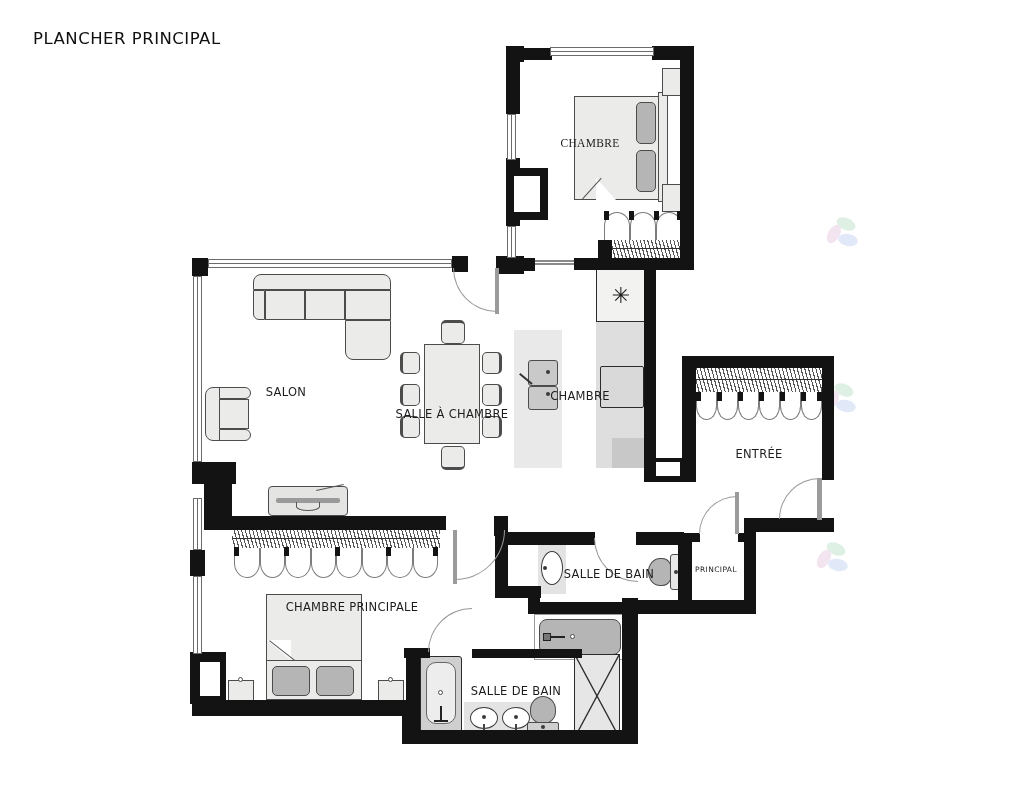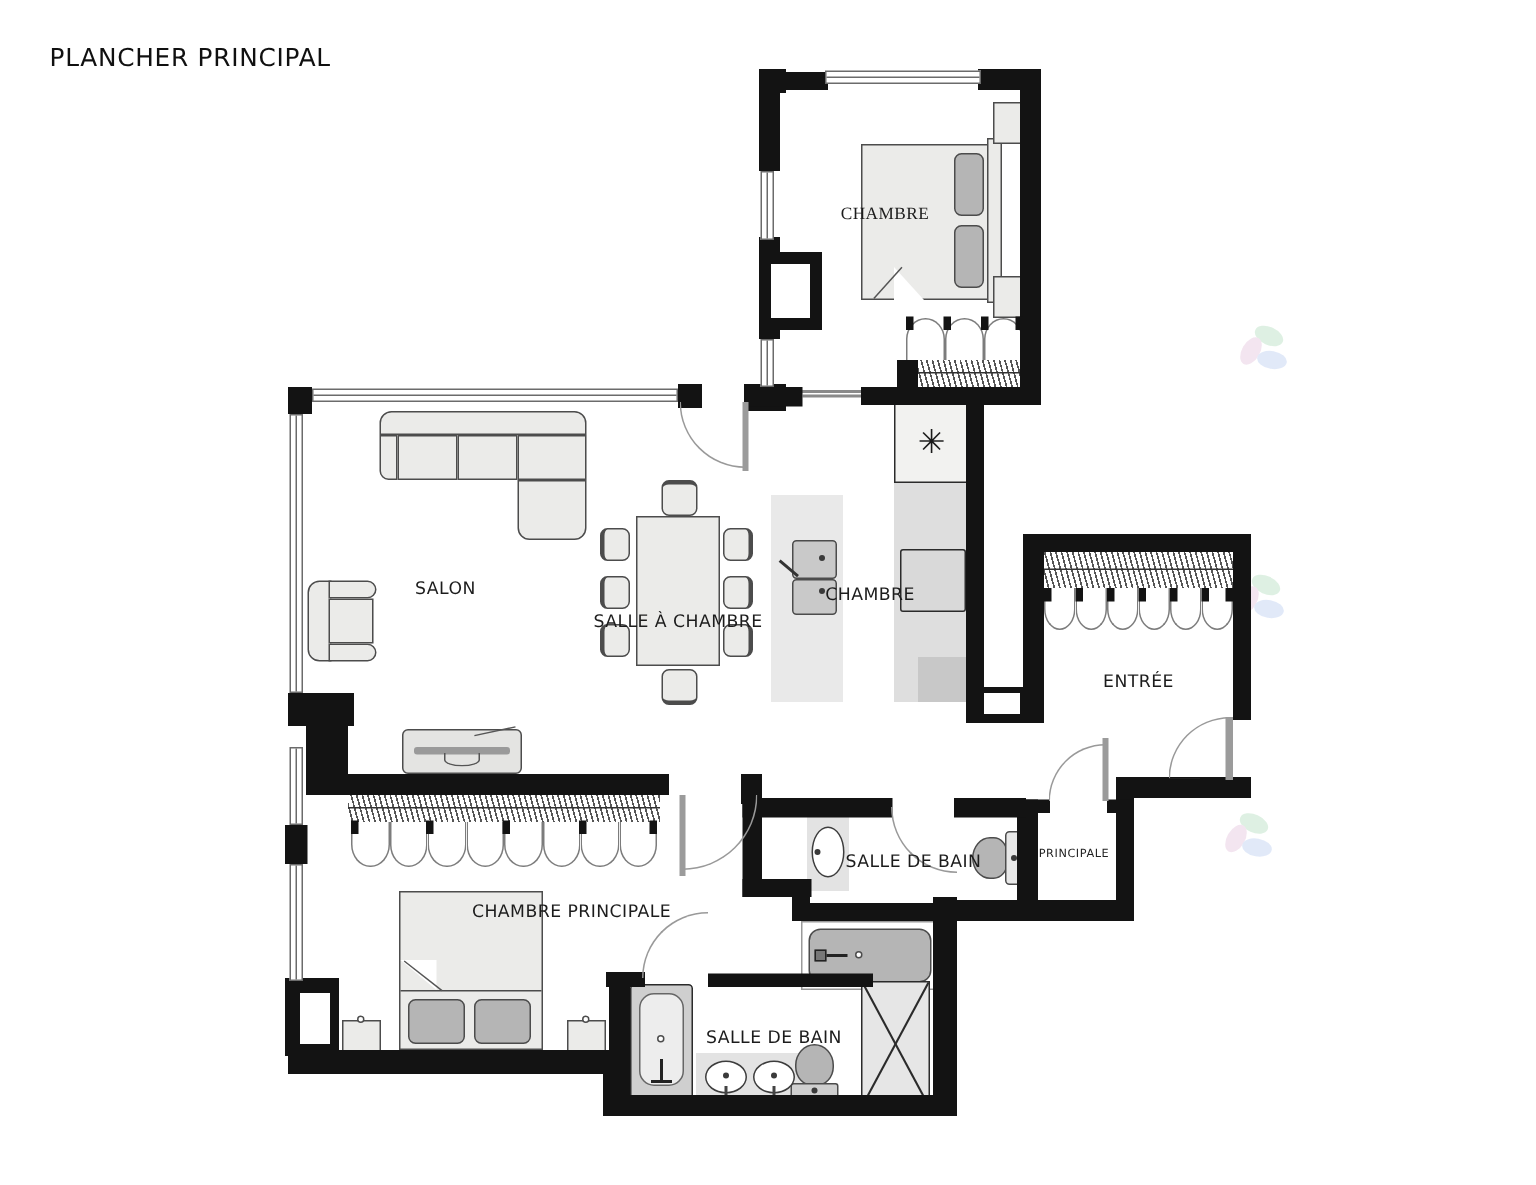--- a/index.html
+++ b/index.html
@@ -278,27 +278,27 @@
   <span class="dot" style="left:541px;top:725px;"></span>
 
   <span class="abs" style="left:574px;top:654px;width:46px;height:84px;background:#e6e6e6;border:1.5px solid #2b2b2b;z-index:5;"></span>
   <svg class="xx" style="left:574px;top:654px;" width="46" height="84" viewBox="0 0 46 84">
     <line x1="1" y1="1" x2="45" y2="83" stroke="#2b2b2b" stroke-width="1.4"></line>
     <line x1="45" y1="1" x2="1" y2="83" stroke="#2b2b2b" stroke-width="1.4"></line>
   </svg>
 
   <span class="title">PLANCHER PRINCIPAL</span>
   <span class="lbl" style="left:590px;top:143px;font-family:Liberation Serif, serif;">CHAMBRE</span>
-  <span class="lbl" style="left:297px;top:392px;text-align:center;">SALON</span>
+  <span class="lbl" style="left:286px;top:392px;text-align:center;">SALON</span>
   <span class="lbl" style="left:452px;top:414px;">SALLE À CHAMBRE</span>
   <span class="lbl" style="left:580px;top:396px;">CHAMBRE</span>
   <span class="lbl" style="left:759px;top:454px;">ENTRÉE</span>
   <span class="lbl" style="left:609px;top:574px;">SALLE DE BAIN</span>
-  <span class="lbl small" style="left:716px;top:569px;">PRINCIPALE</span>
-  <span class="lbl" style="left:381px;top:607px;">CHAMBRE PRINCIPALE</span>
+  <span class="lbl small" style="left:716px;top:569px;">PRINCIPAL</span>
+  <span class="lbl" style="left:352px;top:607px;">CHAMBRE PRINCIPALE</span>
   <span class="lbl" style="left:516px;top:691px;">SALLE DE BAIN</span>
 
   <span class="wm" style="left:824px;top:216px;">
     <i class="petal" style="left:12px;top:2px;background:var(--watermark_green,#bfe3c8);transform:rotate(24deg);"></i>
     <i class="petal" style="left:0px;top:12px;background:var(--watermark_pink,#e8cde2);transform:rotate(-60deg);"></i>
     <i class="petal" style="left:14px;top:18px;background:var(--watermark_blue,#c5d5f3);transform:rotate(10deg);"></i>
   </span>
   <span class="wm" style="left:822px;top:382px;">
     <i class="petal" style="left:12px;top:2px;background:var(--watermark_green,#bfe3c8);transform:rotate(24deg);"></i>
     <i class="petal" style="left:0px;top:12px;background:var(--watermark_pink,#e8cde2);transform:rotate(-60deg);"></i>

